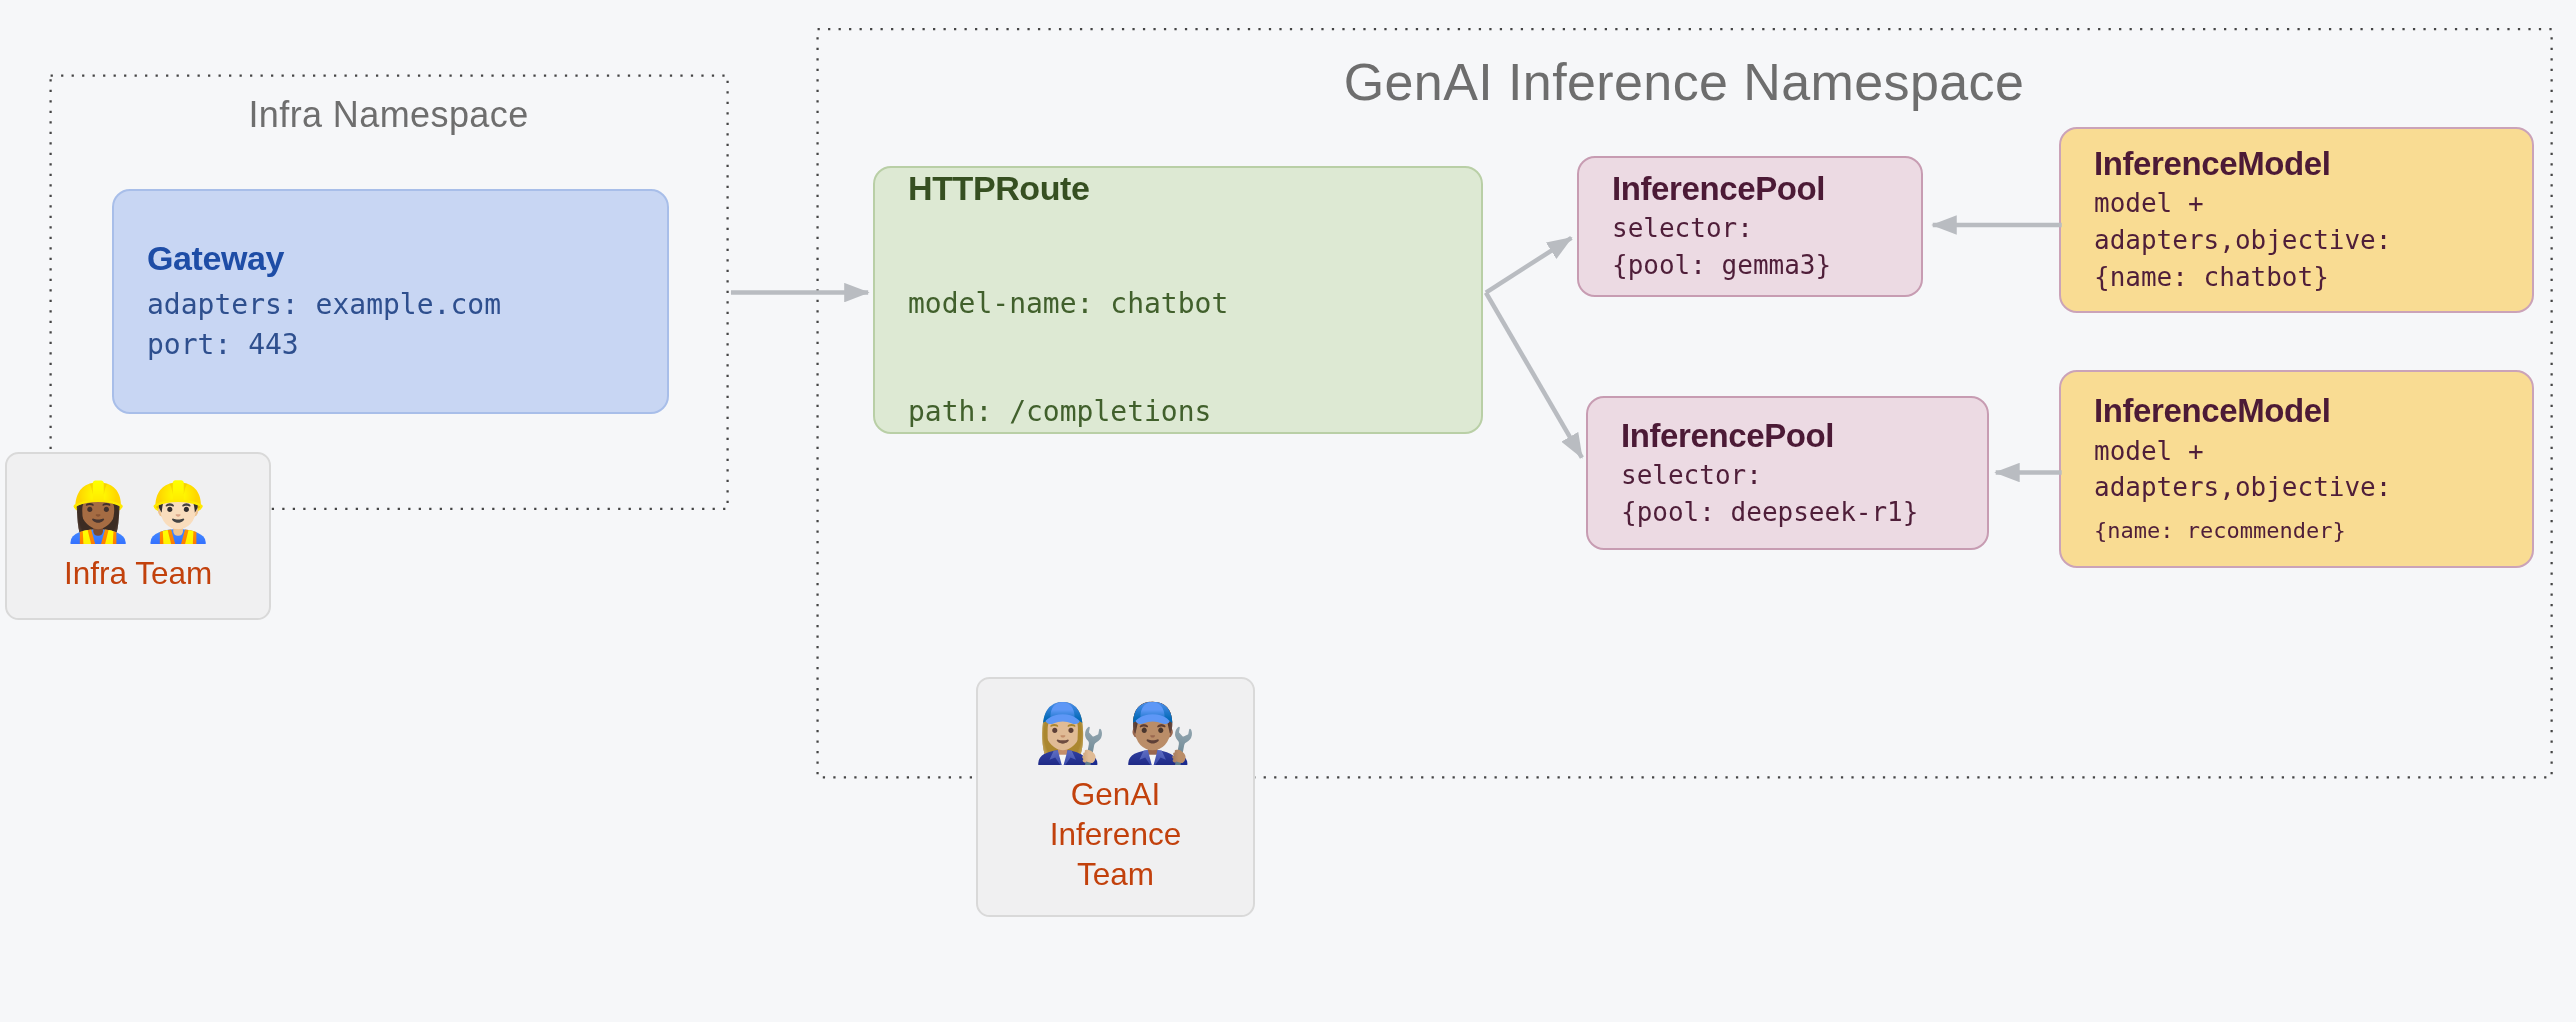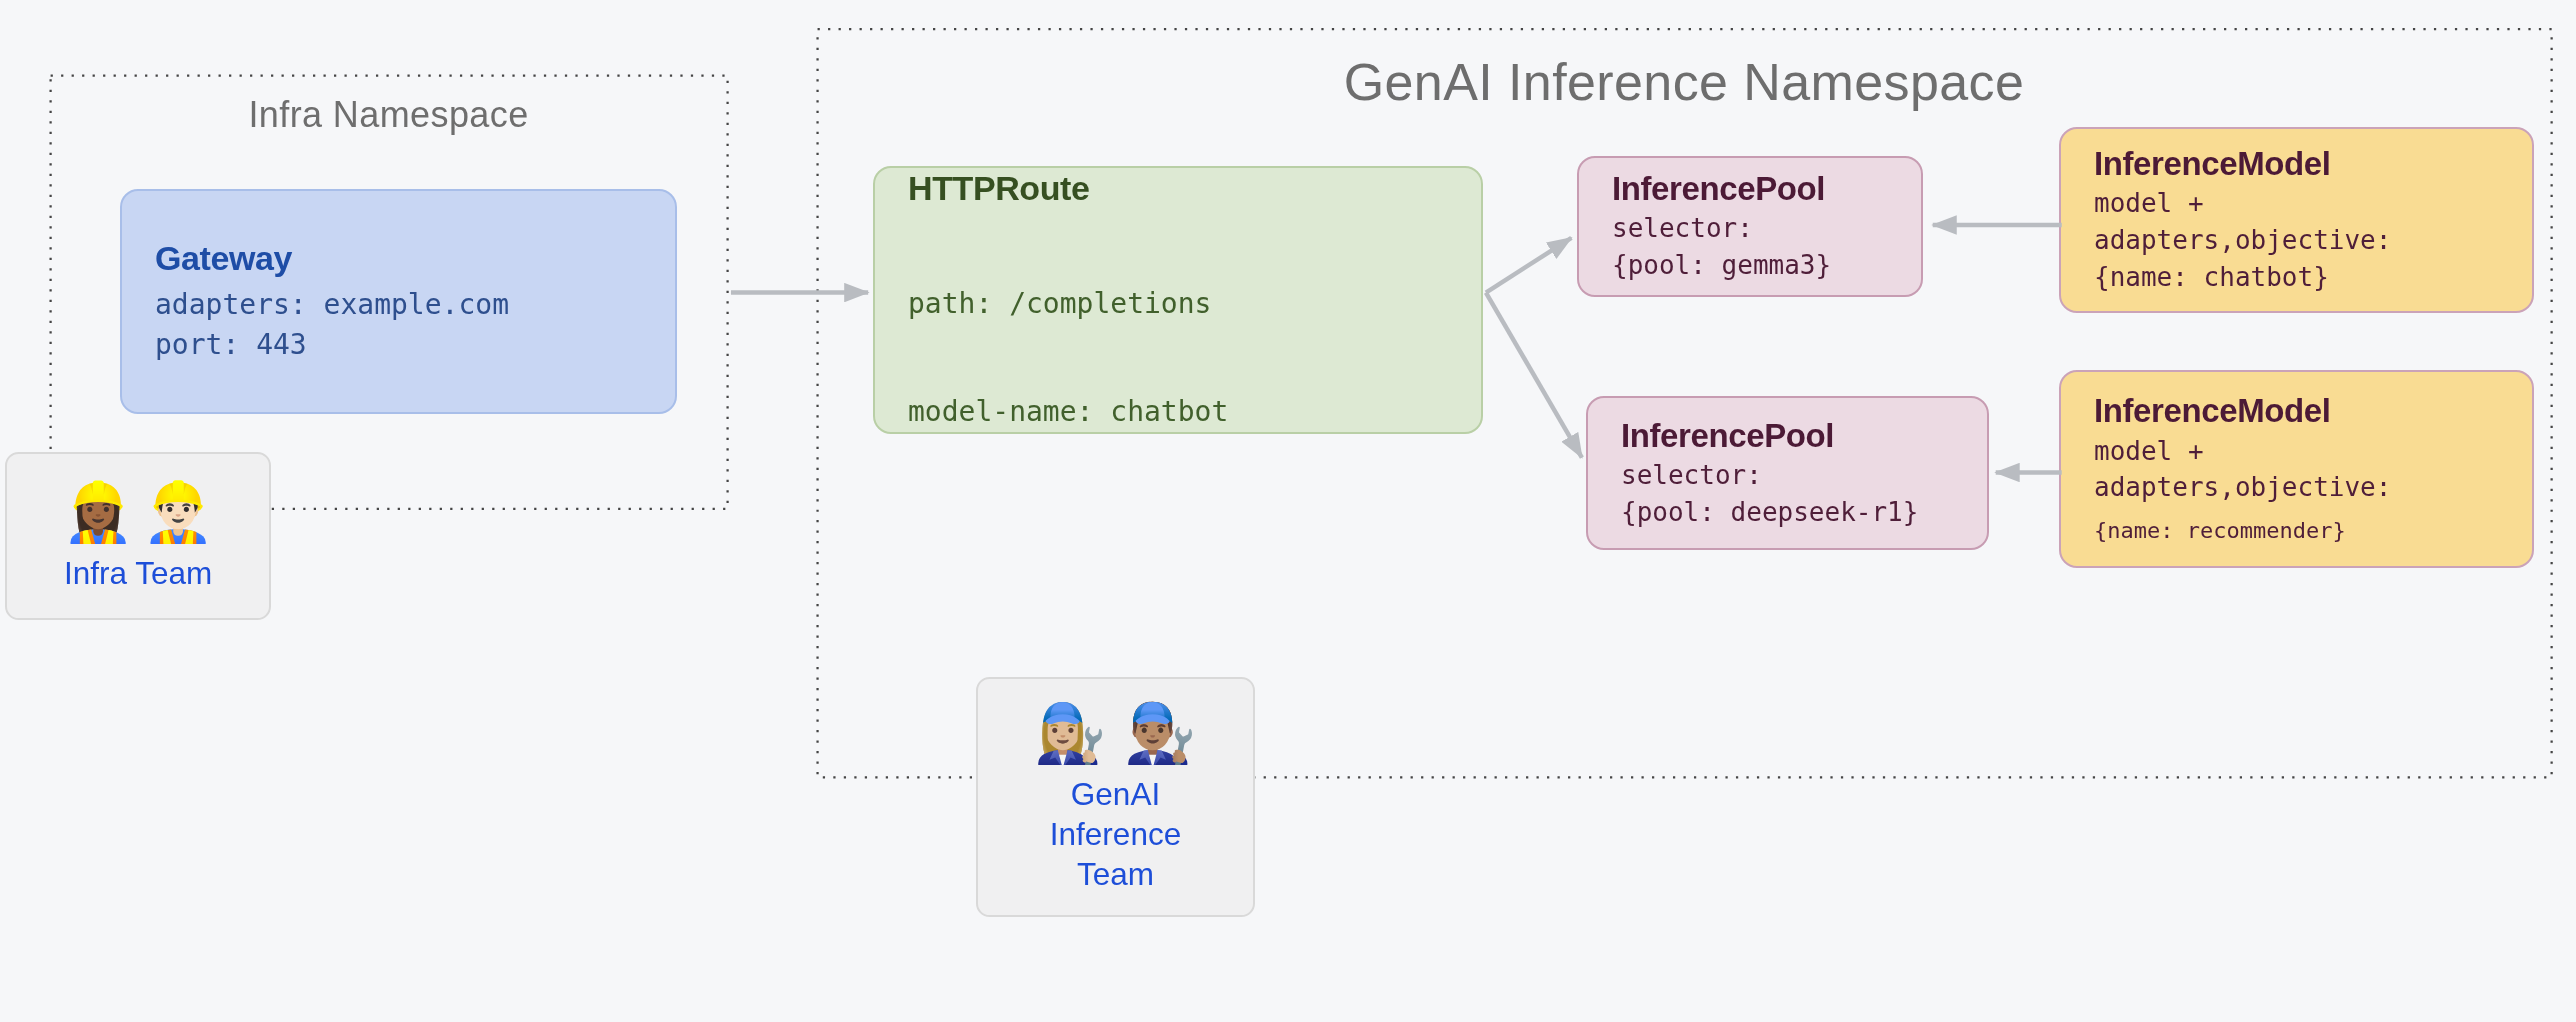--- a/index.html
+++ b/index.html
@@ -34,44 +34,44 @@
     position:absolute;z-index:2;box-sizing:border-box;
     background:#f0f0f1;border:2.2px solid #d9d9d9;border-radius:13.5px;
     display:flex;flex-direction:column;justify-content:center;align-items:center;
   }
   .emoji-row{
     display:flex;align-items:flex-end;
     font-size:58px;line-height:1.15;
     font-family:"DejaVu Sans",sans-serif;
   }
   .team .label{
-    font-size:31.5px;color:#1d4ed8;text-align:center;line-height:1.27;margin-top:7.5px;
+    font-size:31.5px;color:#c2410c;text-align:center;line-height:1.27;margin-top:7.5px;
   }
 </style>
 </head>
 <body>
 
 <svg id="underlay" class="layer" width="2576" height="1023" viewBox="0 0 3436 1364">
   <rect x="67.5" y="100.5" width="903" height="578" fill="none" stroke="#454545" stroke-width="3" stroke-dasharray="3 11"></rect>
   <rect x="1090.5" y="38.5" width="2313" height="998" fill="none" stroke="#454545" stroke-width="3" stroke-dasharray="3 11"></rect>
 </svg>
 
 <div class="ns-title" style="left:49px;top:94px;width:679px;font-size:36px;">Infra Namespace</div>
 <div class="ns-title" style="left:816px;top:52px;width:1736px;">GenAI Inference Namespace</div>
 
-<div class="card" style="left: 120px; top: 189px; width: 557px; height: 225px; background: rgb(200, 214, 243); border-color: rgb(168, 190, 233); color: rgb(46, 79, 142);">
+<div class="card" style="left: 112px; top: 189px; width: 557px; height: 225px; background: rgb(200, 214, 243); border-color: rgb(168, 190, 233); color: rgb(46, 79, 142);">
   <div class="title" style="color: rgb(30, 77, 166);">Gateway</div>
   <div class="line">adapters: example.com</div>
   <div class="line">port: 443</div>
 </div>
 
 <div class="card" style="left: 873px; top: 166px; width: 610px; height: 268px; background: rgb(221, 233, 211); border-color: rgb(185, 207, 166); color: rgb(65, 96, 44); justify-content: space-between;">
   <div class="title" style="color: rgb(54, 79, 33);">HTTPRoute</div>
+  <div class="line">model-name: chatbot</div>
   <div class="line">path: /completions</div>
-  <div class="line">model-name: chatbot</div>
 </div>
 
 <div class="card" style="left: 1577px; top: 156px; width: 346px; height: 141px; background: rgb(236, 218, 227); border-color: rgb(199, 156, 178); color: rgb(79, 30, 57);">
   <div class="title" style="font-size: 33px; margin-bottom: 1.5px; color: rgb(76, 26, 54);">InferencePool</div>
   <div class="line" style="font-size:26px;">selector:</div>
   <div class="line" style="font-size:26px;">{pool: gemma3}</div>
 </div>
 
 <div class="card" style="left: 1586px; top: 396px; width: 403px; height: 154px; background: rgb(236, 218, 227); border-color: rgb(199, 156, 178); color: rgb(79, 30, 57);">
   <div class="title" style="font-size: 33px; margin-bottom: 1.5px; color: rgb(76, 26, 54);">InferencePool</div>

